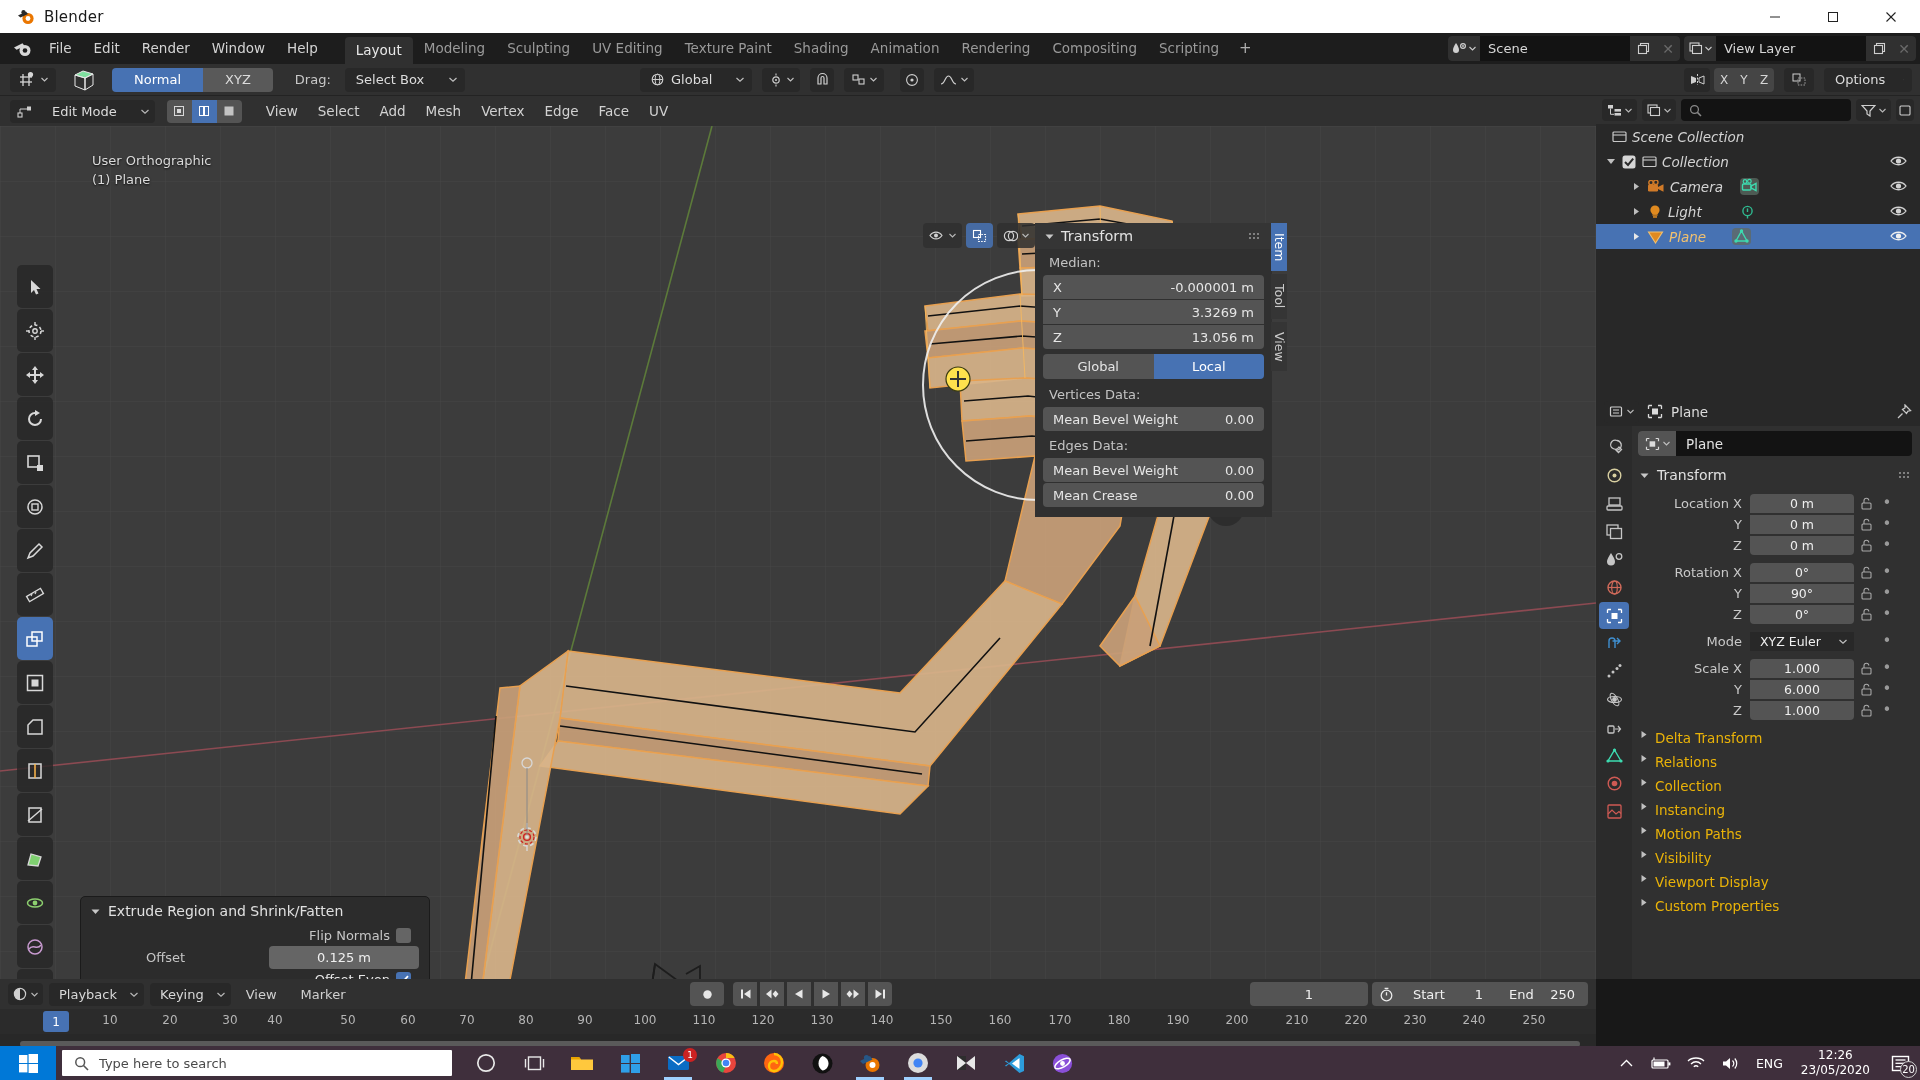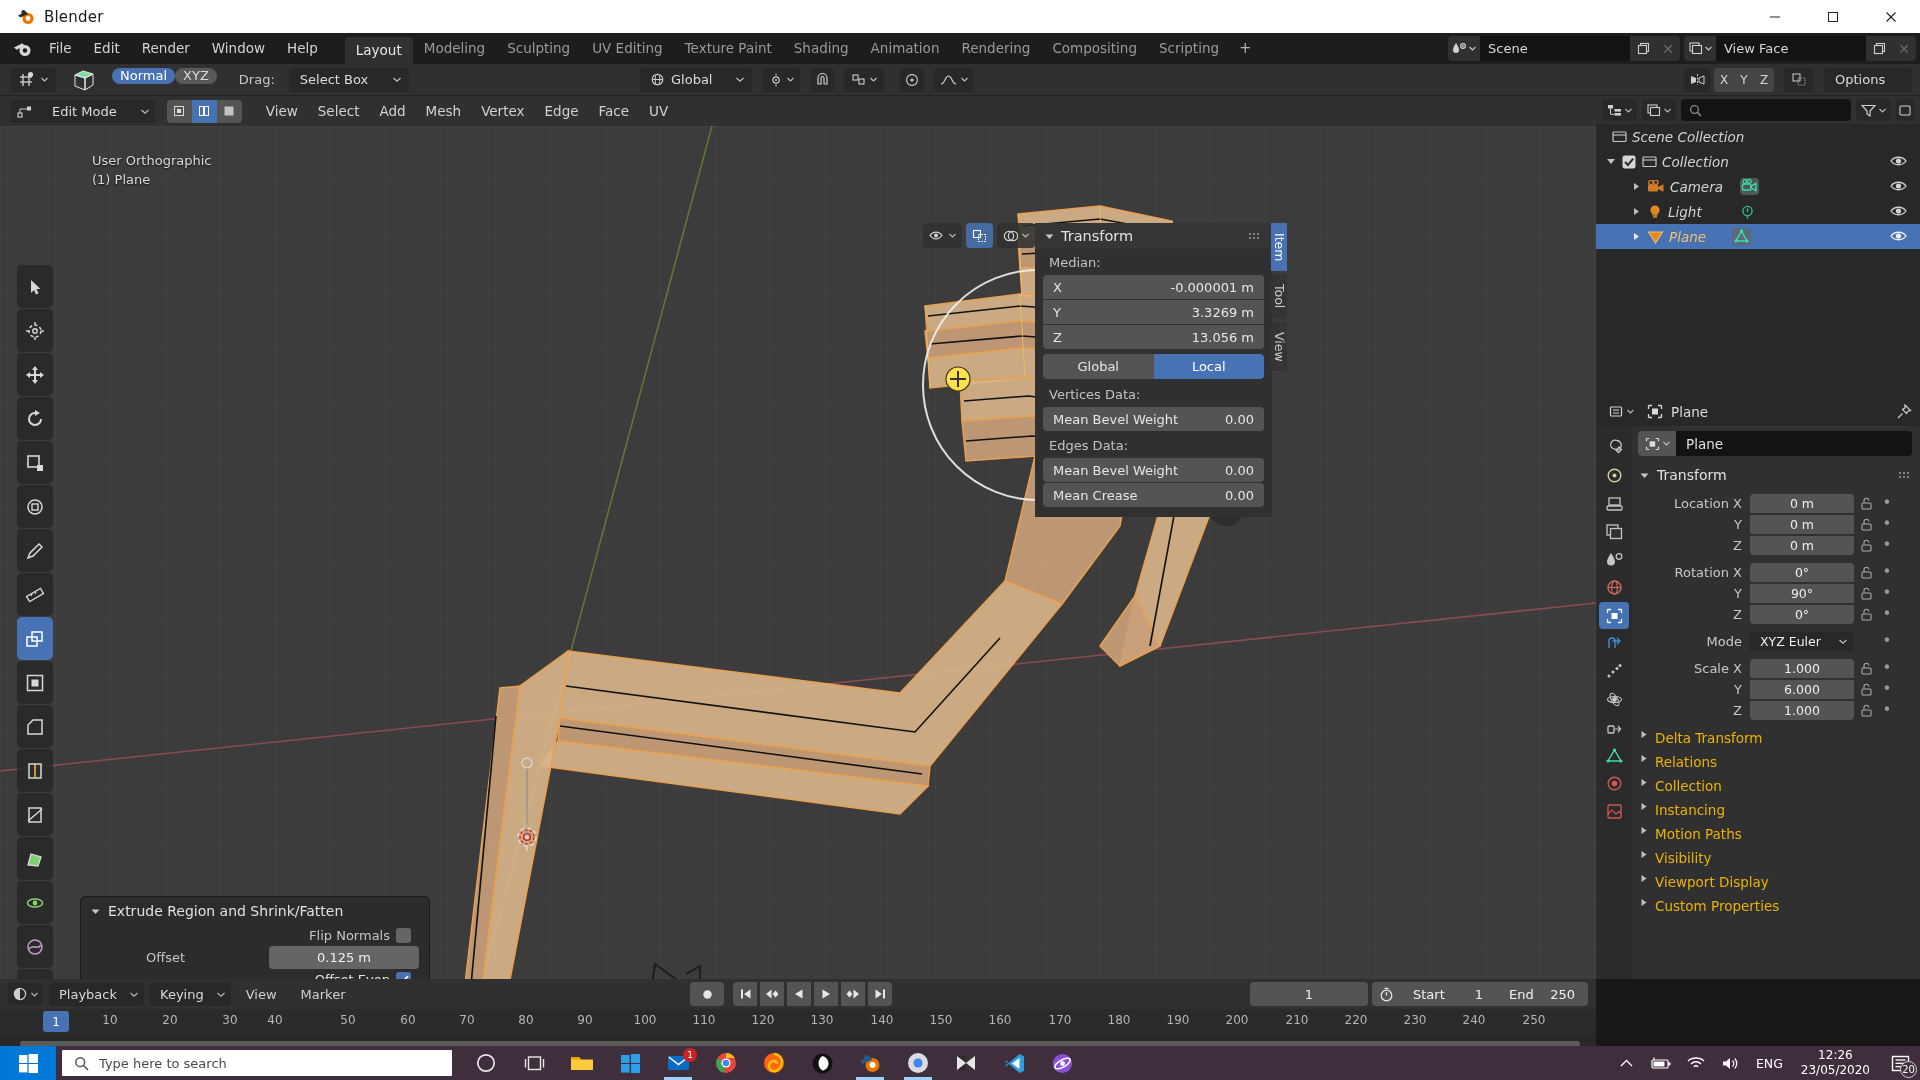--- a/index.html
+++ b/index.html
@@ -38,22 +38,22 @@
     background:#303030; }
   .fb-x { width:24px; height:25px; display:flex; align-items:center; justify-content:center;
     color:#6a6a6a; font-size:14px; background:#303030; border-radius:0 4px 4px 0;}
 
   
   #toolrow { position:absolute; left:0; top:31px; width:1920px; height:32px;
     background:#303030; display:flex; align-items:center; border-bottom:1px solid #232323;}
   .tbtn { height:24px; background:#282828; border-radius:4px; display:flex; align-items:center;
     justify-content:center; color:#d2d2d2; font-size:13px; }
   .seg { height:24px; display:flex; border-radius:4px; overflow:hidden; }
-  .seg > div { height:16px; padding:0 8px; display:flex; align-items:center; font-size:13px;
-    color:#dcdcdc; background:#595959;border-radius:11px; }
+  .seg > div { height:24px; padding:0 22px; display:flex; align-items:center; font-size:13px;
+    color:#dcdcdc; background:#595959; }
   .seg > div.on { background:#4772b3; color:#fff; }
   .lbl { font-size:13px; color:#c8c8c8; }
   .drop { height:24px; background:#282828; border-radius:4px; display:flex; align-items:center;
     padding:0 8px 0 11px; color:#dcdcdc; font-size:13px; gap:18px; }
   .xyzbtn { width:20px; height:24px; display:flex; align-items:center; justify-content:center;
     background:#454545; color:#d6d6d6; font-size:12px;}
 
   
   #vpheader { position:absolute; left:0; top:63px; width:1596px; height:30px;
     background:#303030; display:flex; align-items:center; }
@@ -302,21 +302,21 @@
       <div class="fieldbox">
         <span class="fb-icon">
           <svg width="14" height="13" viewBox="0 0 14 13">
               <rect x="1" y="1" width="9" height="8" fill="none" stroke="#d0d0d0" stroke-width="1.1"></rect>
               <rect x="3.5" y="3.5" width="9" height="8" fill="#303030" stroke="#d0d0d0" stroke-width="1.1"></rect>
             </svg>
           <svg width="7" height="5" viewBox="0 0 7 5">
               <path d="M0.5 1 L3.5 4 L6.5 1" fill="none" stroke="#c8c8c8" stroke-width="1.1"></path>
             </svg>
         </span>
-        <span class="fb-txt">View Face</span>
+        <span class="fb-txt">View Layer</span>
         <span class="fb-btn">
           <svg width="13" height="13" viewBox="0 0 13 13">
               <rect x="3.5" y="1.5" width="8" height="8" fill="none" stroke="#cfcfcf" stroke-width="1.1"></rect>
               <rect x="1.5" y="3.5" width="8" height="8" fill="#303030" stroke="#cfcfcf" stroke-width="1.1"></rect>
             </svg>
         </span>
         <span class="fb-x">✕</span>
       </div>
     </div>
   </div>

